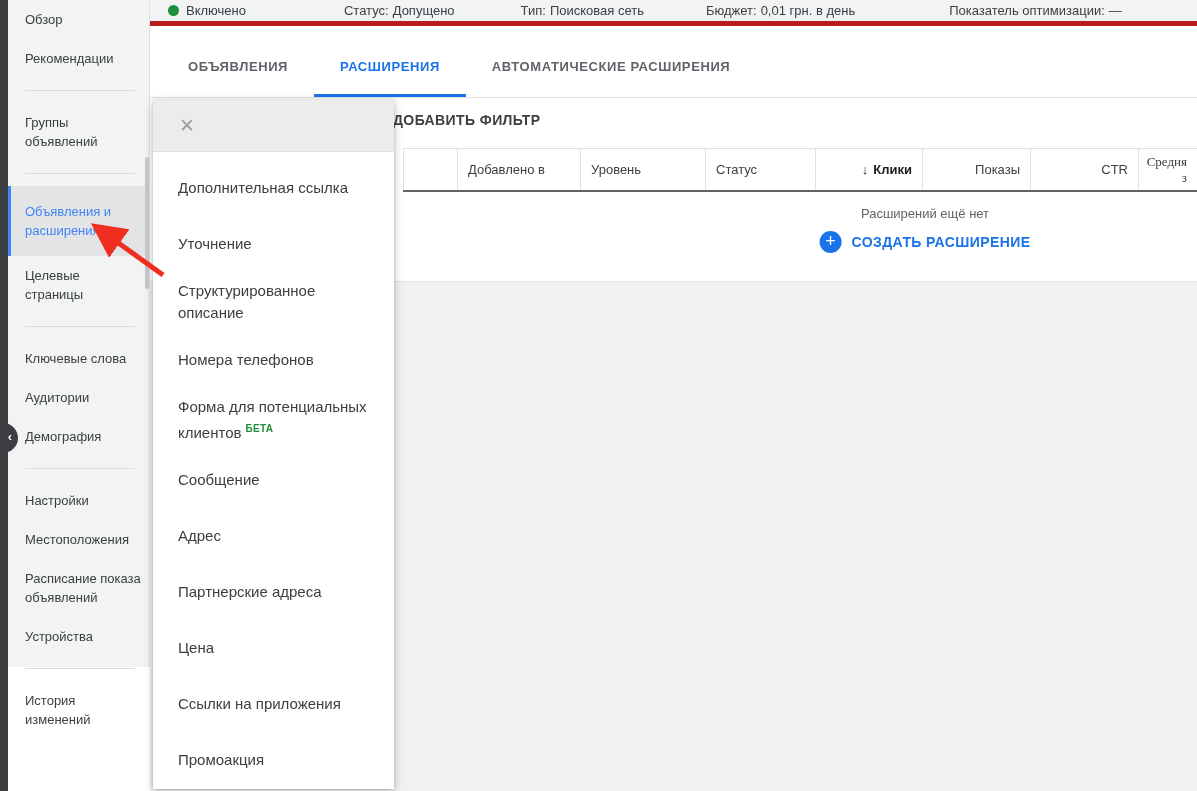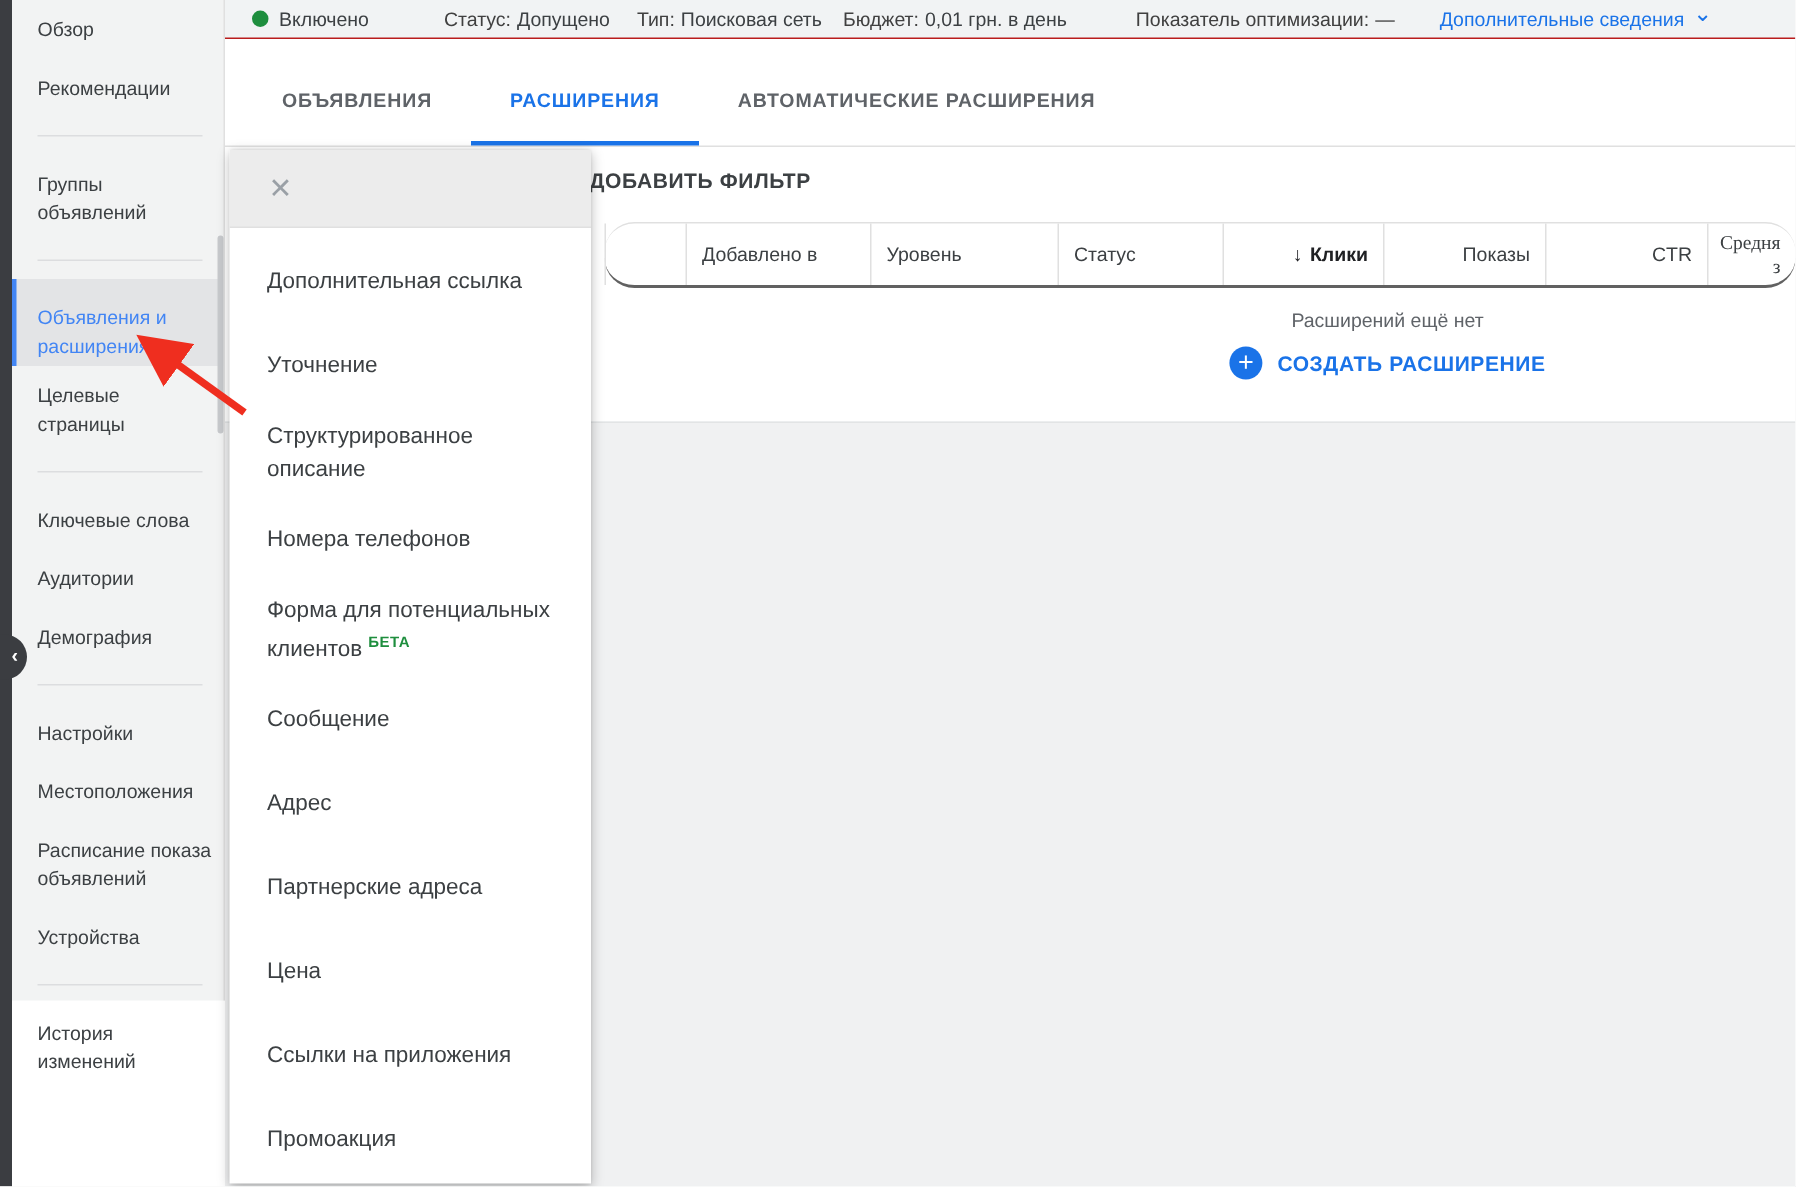--- a/index.html
+++ b/index.html
@@ -11,28 +11,28 @@
   .rail { position:absolute; left:0; top:0; width:8px; height:791px; background:#3b3d41; z-index:6; }
   .collapse-btn { position:absolute; left:-12px; top:423px; width:30px; height:30px; border-radius:50%;
     background:#3b3d41; z-index:7; color:#fff; cursor:pointer; }
   .collapse-btn span { position:absolute; right:6px; top:6px; font-size:13px; font-weight:bold; color:#fff; }
 
   
   .sidebar { position:absolute; left:8px; top:0; width:142px; height:667px; background:#f2f3f3;
     border-right:1px solid #e0e0e0; z-index:3; }
   .sb-item { position:relative; padding:10px 8px 10px 17px; font-size:13px; line-height:19px;
     color:#3c4043; cursor:pointer; }
-  .sb-item.selected { background:#e3e4e6; color:#4285f4; padding-top:16px; padding-bottom:4px; }
+  .sb-item.selected { background:#e3e4e6; color:#4285f4; padding-top:16px; padding-bottom:16px; }
   .sb-item.selected::before { content:""; position:absolute; left:-1px; top:0; bottom:0; width:4px; background:#4285f4; }
   .sb-divider { height:1px; background:#dcdddf; margin:12px 14px 12px 17px; }
   .sb-scroll-thumb { position:absolute; right:1px; top:157px; width:4px; height:132px; background:#c7c9cc; border-radius:2px; z-index:4; }
 
   
   .topbar { position:absolute; left:150px; top:0; width:1047px; height:26px; background:#f1f3f4;
-    border-bottom:1px solid #b91c1c; display:flex; align-items:center; font-size:13px; color:#5f6368; z-index:2; }
+    border-bottom:5px solid #b91c1c; display:flex; align-items:center; font-size:13px; color:#5f6368; z-index:2;gap:48px; }
   .dot { width:11px; height:11px; border-radius:50%; background:#1e8e3e; display:inline-block; margin-right:7px; }
   .tb-group { display:flex; align-items:center; white-space:nowrap; }
   .tb-label { color:#404040; margin-right:4px; }
   .tb-value { color:#3c4043; }
   .tb-link { color:#1a73e8; cursor:pointer; display:flex; align-items:flex-start; }
   .tb-link .chev { margin-left:6px; font-size:15px; line-height:10px; color:#1a73e8; }
 
   
   .tabbar { position:absolute; left:150px; top:38px; width:1047px; height:60px; background:#fff;
     border-bottom:1px solid #e0e0e0; display:flex; align-items:stretch; padding-left:12px; z-index:2; }
@@ -42,21 +42,21 @@
 
   
   .main-white { position:absolute; left:150px; top:98px; width:1047px; height:183px; background:#fff; z-index:1; }
   .main-grey  { position:absolute; left:150px; top:281px; width:1047px; height:510px; background:#f0f1f2;
     border-top:1px solid #e2e4e5; z-index:1; }
   .filter-bar { position:absolute; left:393px; top:112px; font-size:14px; font-weight:bold; letter-spacing:.4px;
     color:#3c4043; z-index:1; cursor:pointer; }
 
   
   .thead { position:absolute; left:403px; top:148px; height:44px; display:flex;
-    border-top:1px solid #e0e0e0; border-bottom:2px solid #616161; z-index:1; background:#fff;border-radius:20px; }
+    border-top:1px solid #e0e0e0; border-bottom:2px solid #616161; z-index:1; background:#fff; }
   .th { border-left:1px solid #e0e0e0; padding:6px 10px; font-size:13px; color:#3c4043;
     display:flex; align-items:center; }
   .th.right { justify-content:flex-end; text-align:right; }
   .th.bold  { font-weight:bold; color:#202124; }
   .th .arrow { margin-right:5px; font-weight:bold; }
   .th .twoline { line-height:16px; }
 
   
   .empty-msg { position:absolute; left:925px; top:206px; transform:translateX(-50%);
     font-size:13px; color:#5f6368; white-space:nowrap; z-index:1; }

